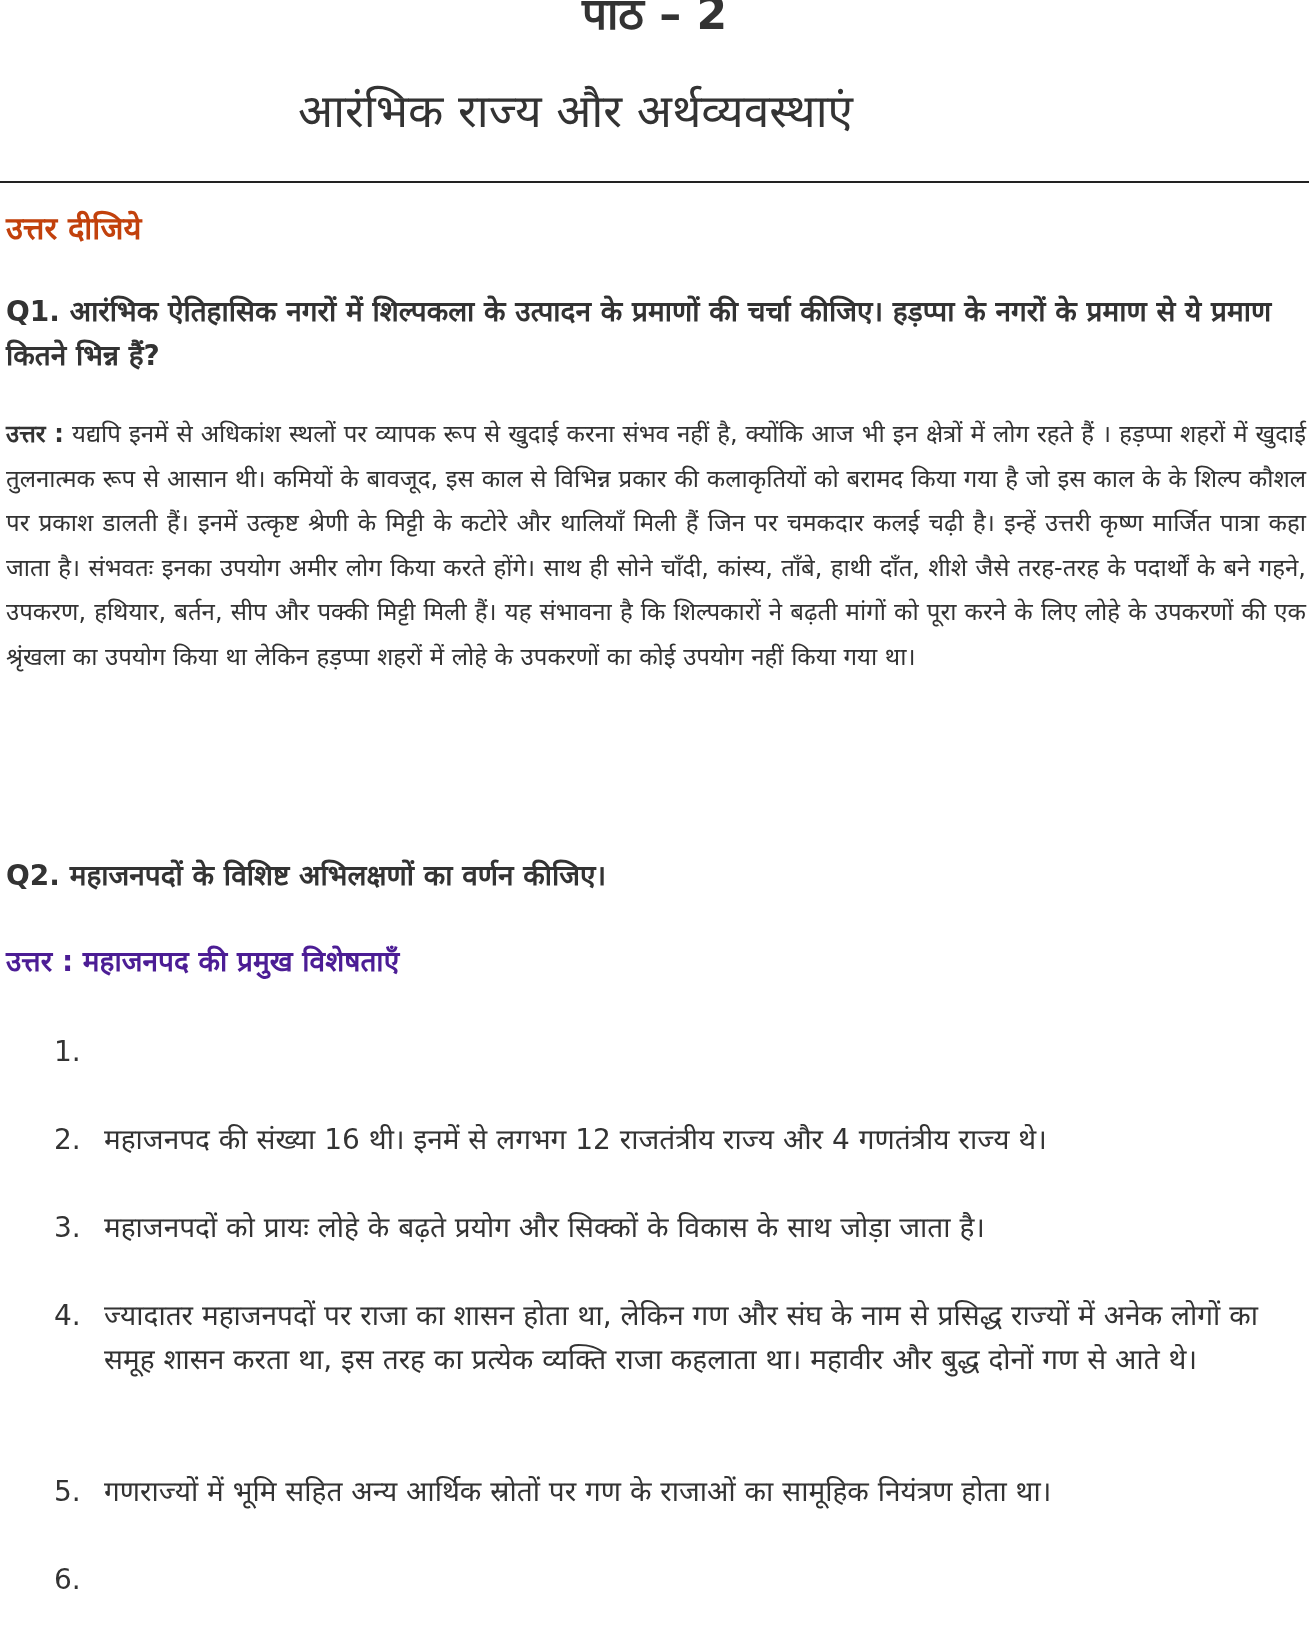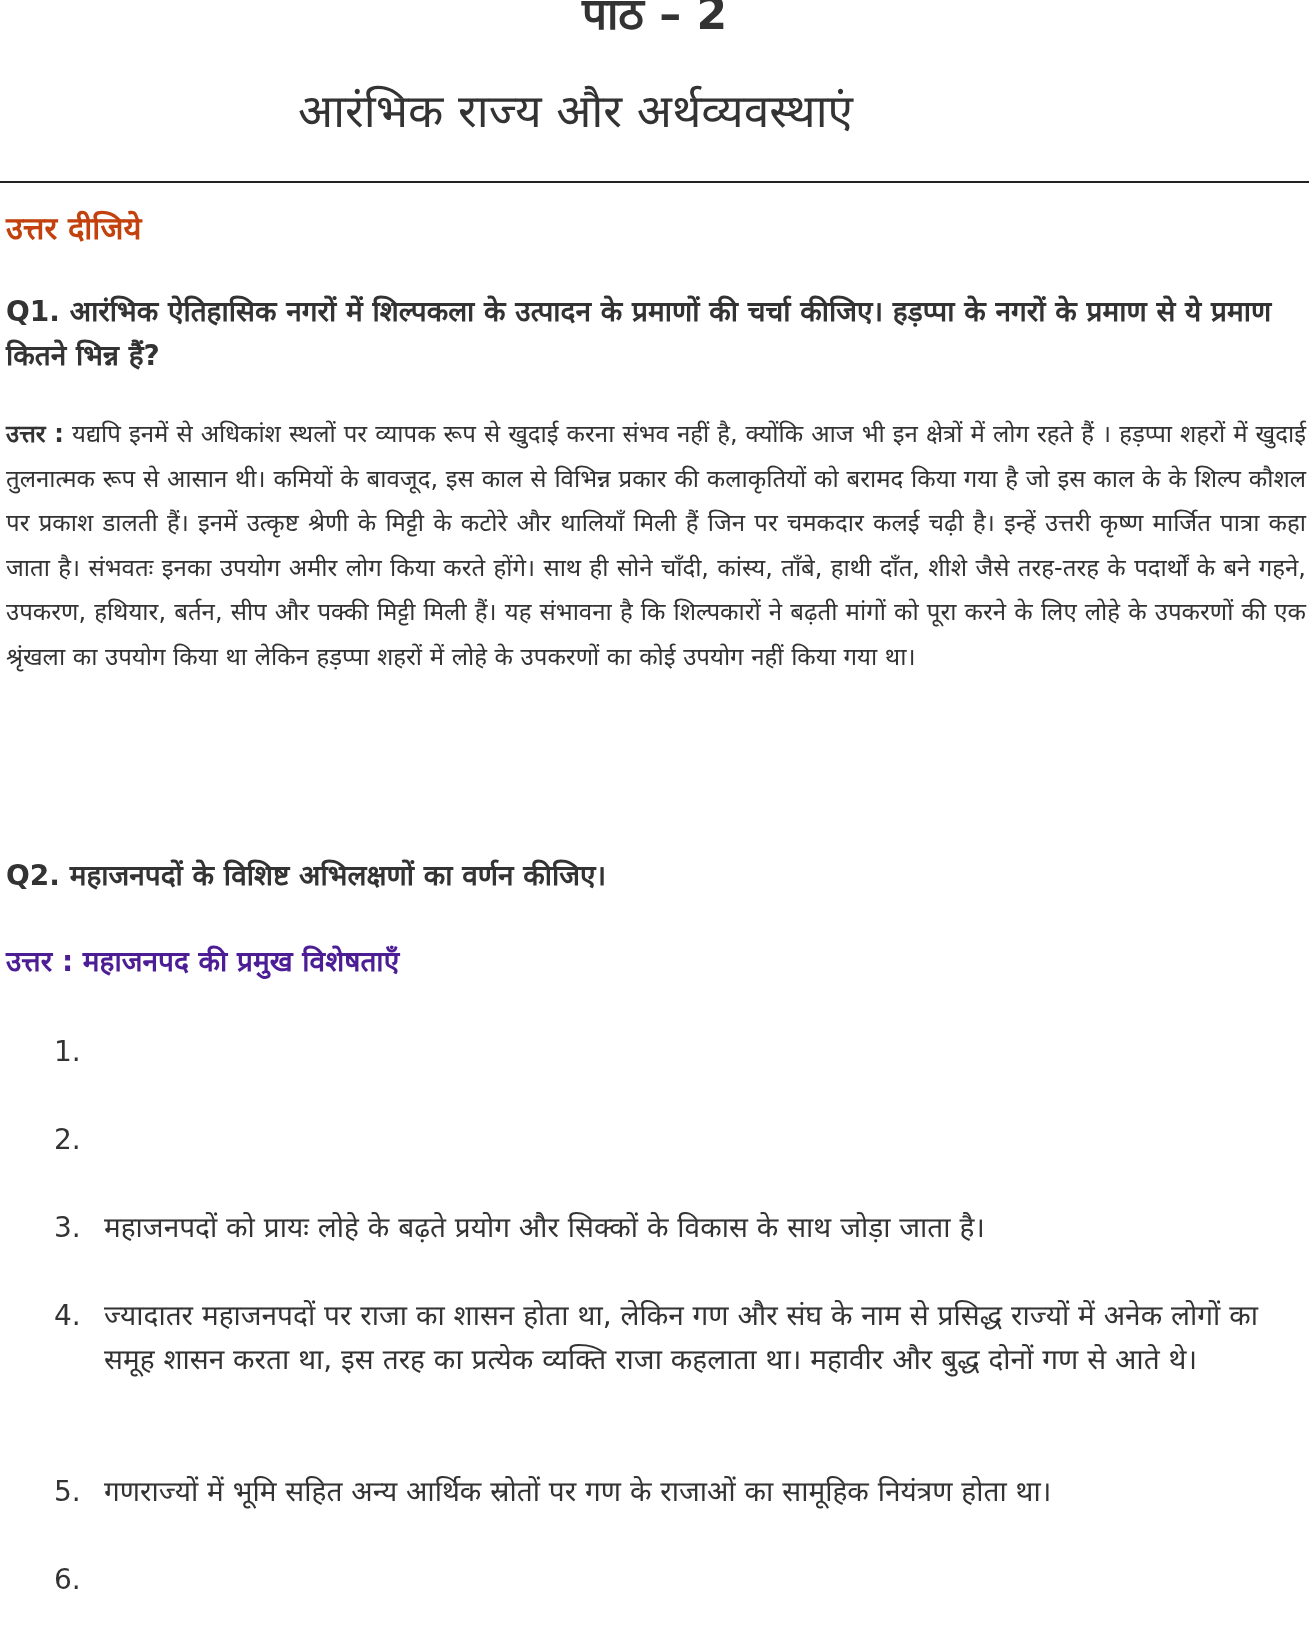--- a/index.html
+++ b/index.html
@@ -142,20 +142,21 @@
 <div class="question q2">Q2. महाजनपदों के विशिष्ट अभिलक्षणों का वर्णन कीजिए।</div>
 
 <div class="answer-heading">उत्तर : महाजनपद की प्रमुख विशेषताएँ</div>
 
 <ol class="points">
   <li class="point p1">
     <span class="point-num">1.</span>
   </li>
   <li class="point p2">
     <span class="point-num">2.</span>
+    <span>महाजनपद की संख्या 16 थी। इनमें से लगभग 12 राजतंत्रीय राज्य और 4 गणतंत्रीय राज्य थे।</span>
   </li>
   <li class="point p3">
     <span class="point-num">3.</span>
     <span>महाजनपदों को प्रायः लोहे के बढ़ते प्रयोग और सिक्कों के विकास के साथ जोड़ा जाता है।</span>
   </li>
   <li class="point p4">
     <span class="point-num">4.</span>
     <span>ज्यादातर महाजनपदों पर राजा का शासन होता था, लेकिन गण और संघ के नाम से प्रसिद्ध राज्यों में अनेक लोगों का समूह शासन करता था, इस तरह का प्रत्येक व्यक्ति राजा कहलाता था। महावीर और बुद्ध दोनों गण से आते थे।</span>
   </li>
   <li class="point p5">

